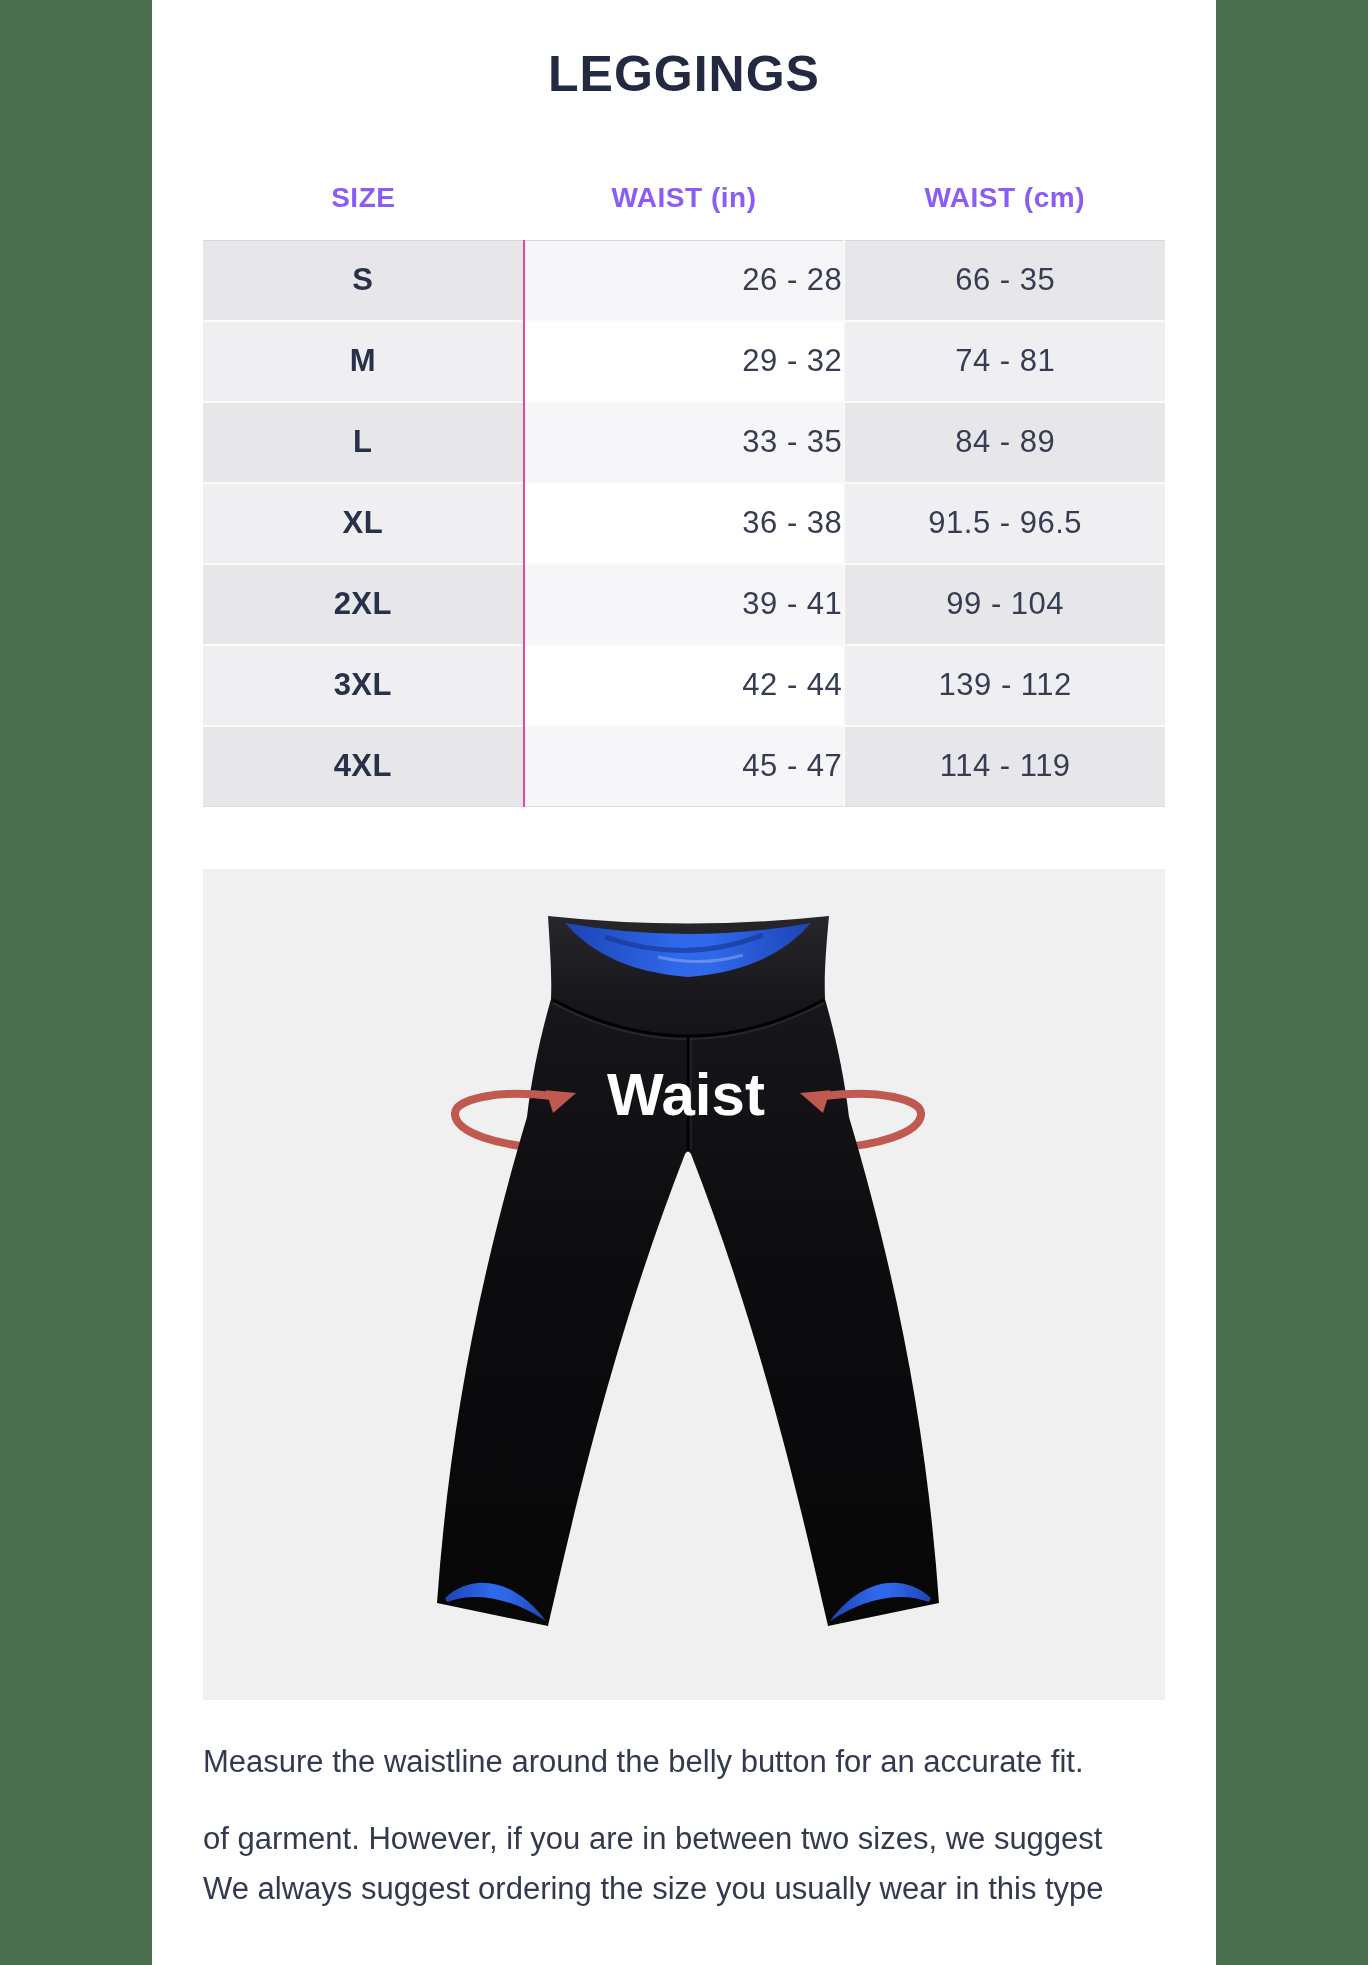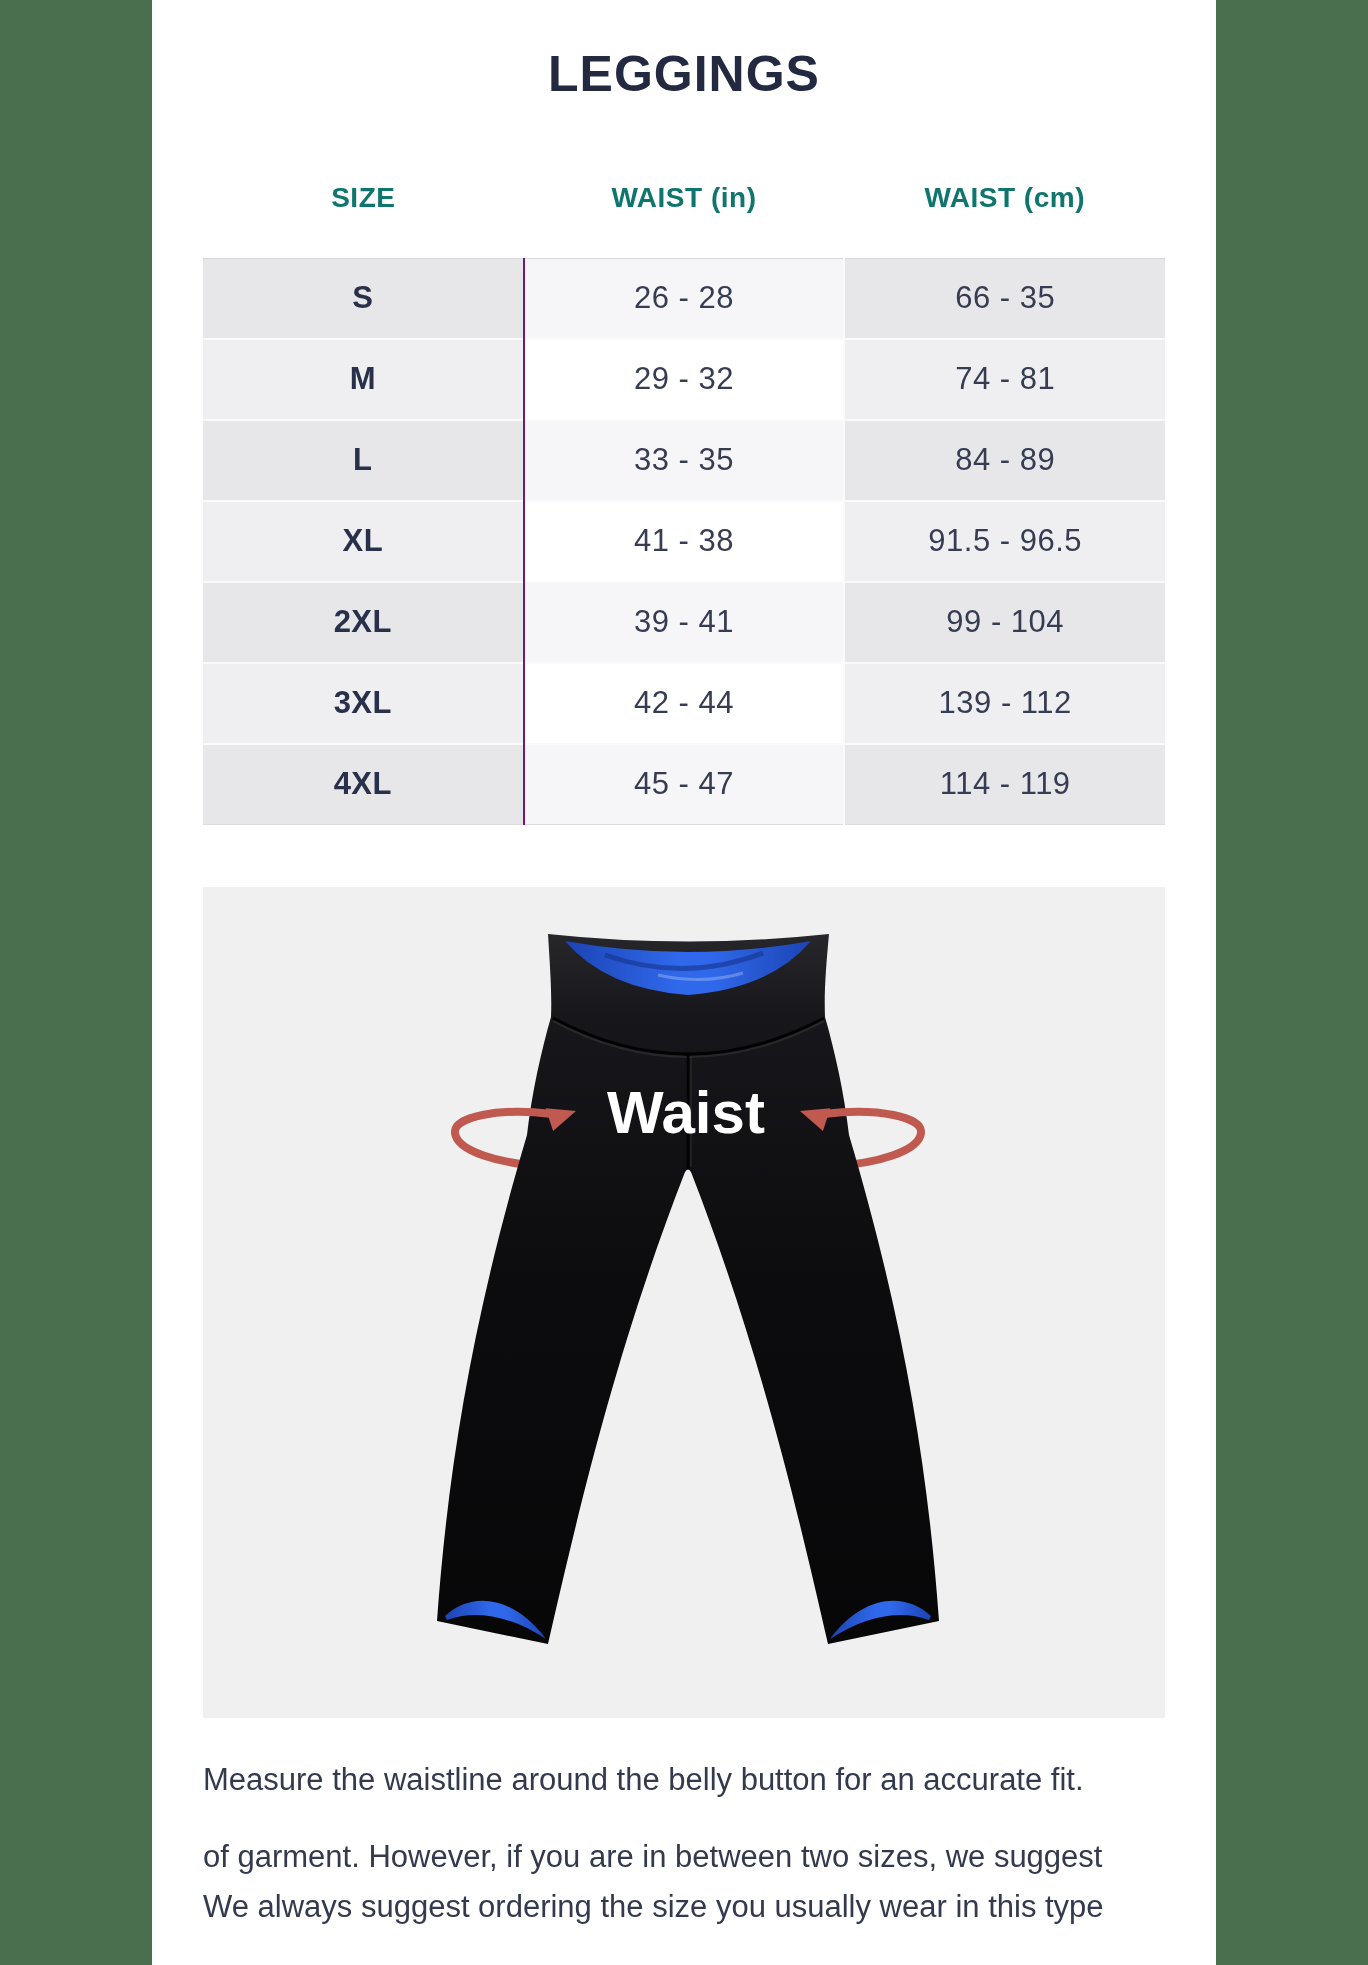--- a/index.html
+++ b/index.html
@@ -8,30 +8,30 @@
     font-family:"Liberation Sans",sans-serif;overflow:hidden;
   }
   .rail{width:152px;flex:none;background:#4a6f4f;}
   .content{width:1064px;flex:none;background:#ffffff;box-sizing:border-box;padding:0 51px;}
   .page-title{
     margin:46px 0 0;text-align:center;font-size:50px;font-weight:bold;
     letter-spacing:1px;color:#232940;line-height:1.15;
   }
   table.size-chart{width:962px;border-collapse:collapse;table-layout:fixed;}
   table.size-chart thead th{
-    font-size:28px;font-weight:bold;color:#0f766e;text-align:center;
-    padding:78px 0 44px;letter-spacing:.5px;
+    font-size:28px;font-weight:bold;color:#8b5cf6;text-align:center;
+    padding:78px 0 26px;letter-spacing:.5px;
   }
   table.size-chart tbody td{
     height:77px;text-align:center;vertical-align:middle;font-size:31px;
     color:#363c52;letter-spacing:.5px;border-top:2px solid #fafafa;
   }
   table.size-chart tbody tr:first-child td{border-top:1px solid #d8d8da;}
   table.size-chart tbody tr:last-child td{border-bottom:1px solid #dddde0;}
-  table.size-chart tbody td.mid{border-left:2px solid #701a75;border-right:2px solid #fafafa;}
+  table.size-chart tbody td.mid{border-left:2px solid #ec4899;border-right:2px solid #fafafa;text-align:right;}
   table.size-chart tbody td.c-size{font-weight:bold;color:#293049;}
   table.size-chart tbody tr:nth-child(odd) td{background:#e7e7e9;}
   table.size-chart tbody tr:nth-child(odd) td.mid{background:#f6f6f8;}
   table.size-chart tbody tr:nth-child(even) td{background:#efeff1;}
   table.size-chart tbody tr:nth-child(even) td.mid{background:#ffffff;}
   .figure{margin-top:62px;width:962px;height:831px;background:#f0f0f1;}
   .figure svg{display:block;}
   .note-1{margin:44px 0 0;font-size:31px;color:#333a4e;line-height:36px;}
   .note-2{margin:34px 0 0;font-size:31px;color:#333a4e;line-height:50px;}
   .note-2 span{display:block;}
@@ -69,21 +69,21 @@
           <td class="c-val mid">29 - 32</td>
           <td class="c-val">74 - 81</td>
         </tr>
         <tr>
           <td class="c-size">L</td>
           <td class="c-val mid">33 - 35</td>
           <td class="c-val">84 - 89</td>
         </tr>
         <tr>
           <td class="c-size">XL</td>
-          <td class="c-val mid">41 - 38</td>
+          <td class="c-val mid">36 - 38</td>
           <td class="c-val">91.5 - 96.5</td>
         </tr>
         <tr>
           <td class="c-size">2XL</td>
           <td class="c-val mid">39 - 41</td>
           <td class="c-val">99 - 104</td>
         </tr>
         <tr>
           <td class="c-size">3XL</td>
           <td class="c-val mid">42 - 44</td>

